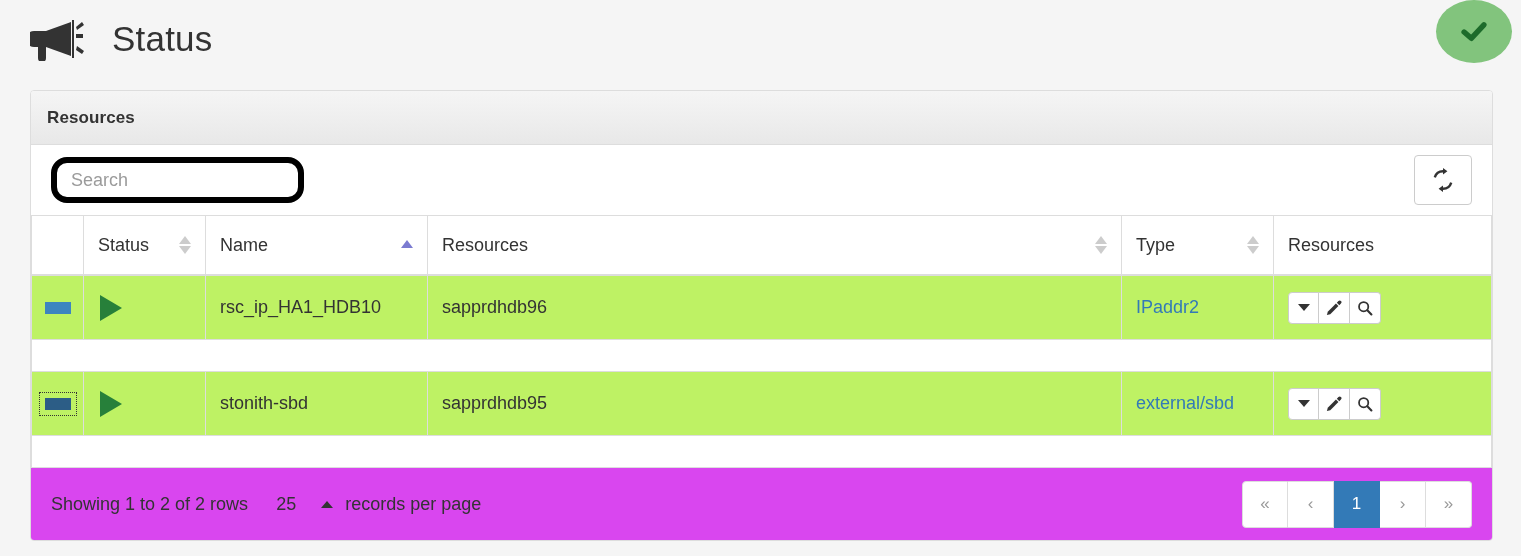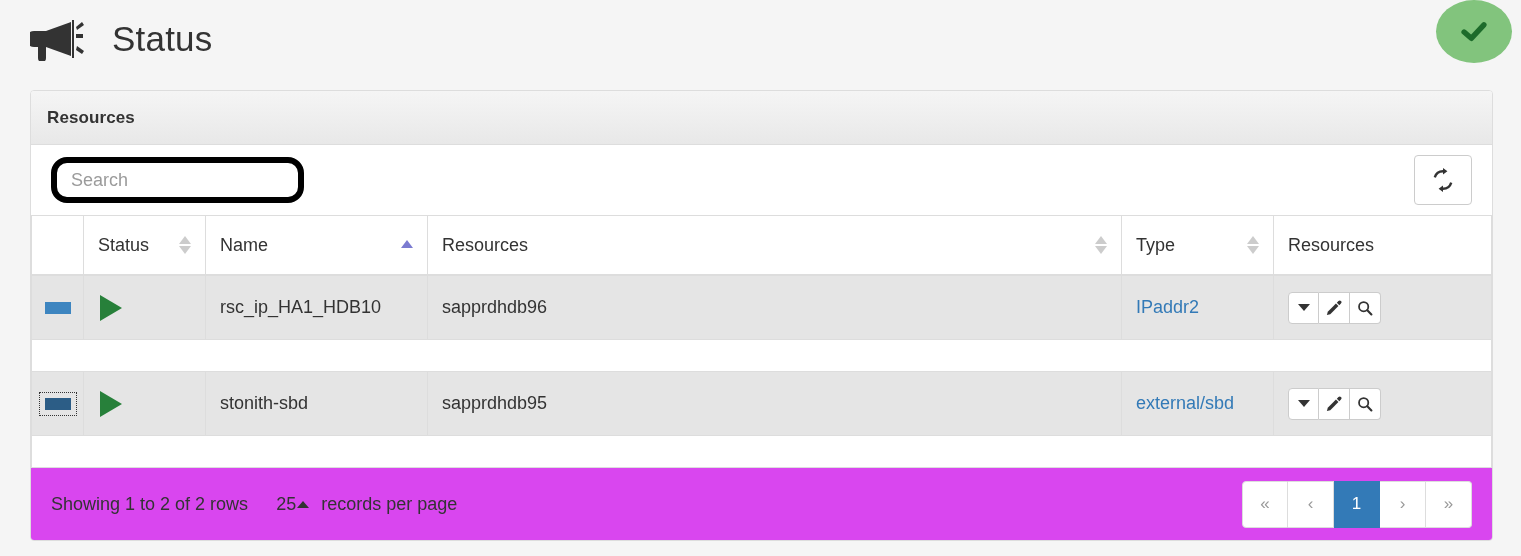--- a/index.html
+++ b/index.html
@@ -170,21 +170,21 @@
     border-left: 6px solid transparent;
     border-right: 6px solid transparent;
   }
   .tri-up   { border-bottom: 8px solid #ccc; margin-bottom: 2px; }
   .tri-down { border-top: 8px solid #ccc; }
   .tri-up.active   { border-bottom-color: #7b7bd1; }
 
   tr.data-row td {
     height: 63px;
     padding: 0 14px;
-    background: #e5e5e5;
+    background: #bef264;
     color: #333;
   }
   tr.data-row td.cell-expand {
     padding: 0;
     text-align: center;
   }
   tr.data-row td.cell-status { padding-left: 16px; }
 
   .expand-toggle {
     display: inline-block;
@@ -265,21 +265,21 @@
   .pagination-detail {
     display: flex;
     align-items: center;
     font-size: 18px;
     color: #333;
   }
   .page-list { margin-right: 28px; }
   .page-size-btn {
     display: inline-flex;
     align-items: center;
-    gap: 1px;
+    gap: 25px;
     cursor: pointer;
     margin-right: 12px;
   }
   .caret-up {
     width: 0; height: 0;
     border-left: 6px solid transparent;
     border-right: 6px solid transparent;
     border-bottom: 7px solid #333;
   }
   .pagination {

